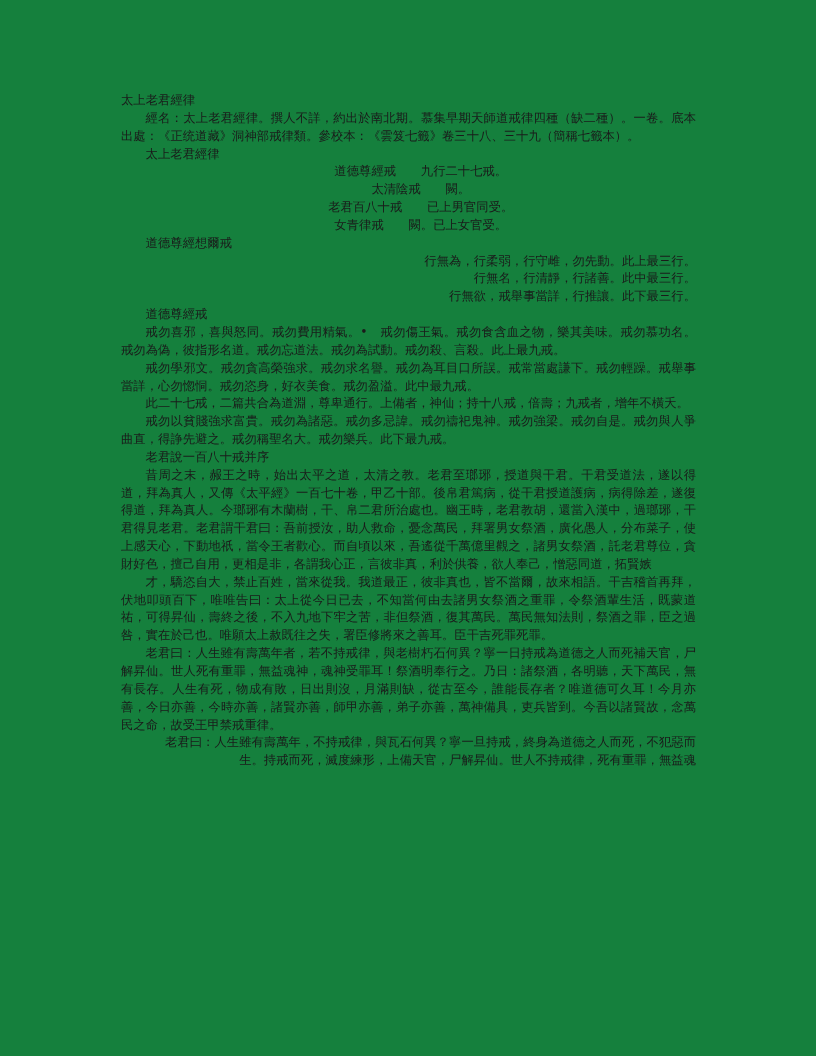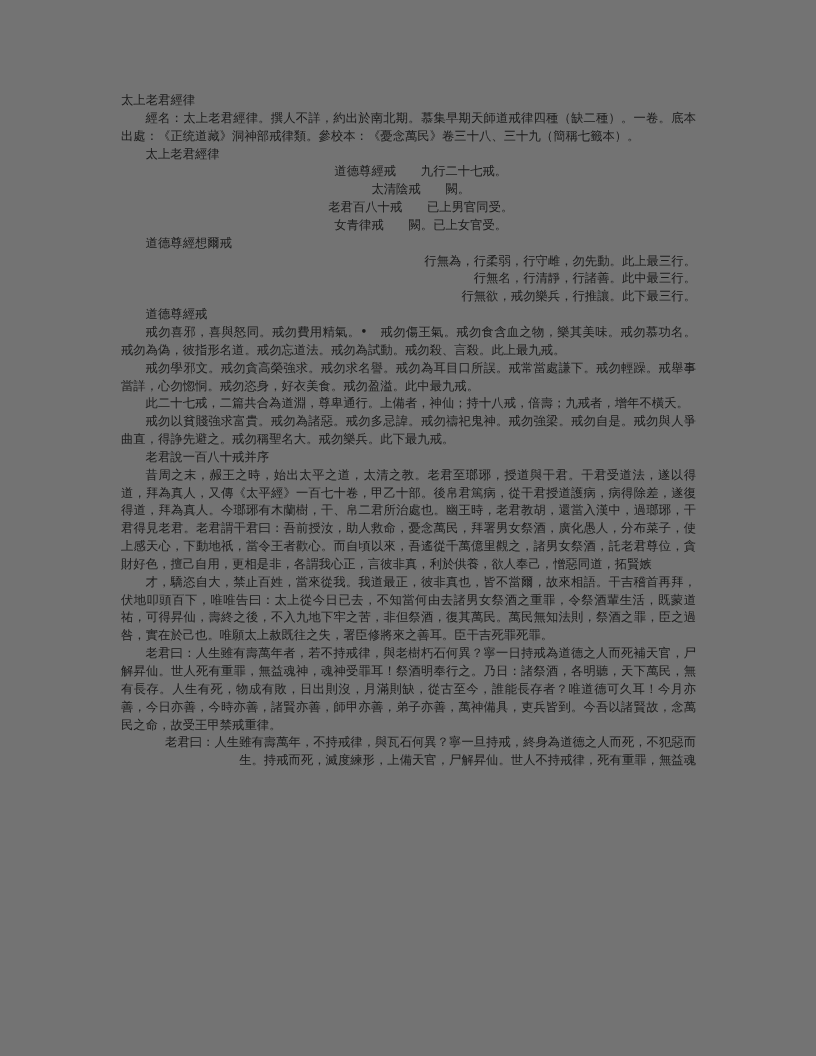--- a/index.html
+++ b/index.html
@@ -12,21 +12,21 @@
     width: 816px;
     height: 1056px;
     overflow: hidden;
     font-family: "DejaVu Serif", "Liberation Serif", serif;
     color: #1a1a1a;
   }
   .page {
     position: relative;
     width: 816px;
     height: 1056px;
-    background: #737373;
+    background: #15803d;
     box-sizing: border-box;
   }
   .text-block {
     position: absolute;
     left: 121px;
     top: 92px;
     width: 575px;
   }
   .doc-title,
   .para,
@@ -62,34 +62,34 @@
   }
 </style>
 </head>
 <body>
 
 <div class="page">
   <div class="text-block">
 
     <p class="doc-title">太上老君經律</p>
 
-    <p class="para">經名：太上老君經律。撰人不詳，約出於南北期。慕集早期天師道戒律四種（缺二種）。一卷。底本出處：《正统道藏》洞神部戒律類。參校本：《憂念萬民》卷三十八、三十九（簡稱七籤本）。</p>
+    <p class="para">經名：太上老君經律。撰人不詳，約出於南北期。慕集早期天師道戒律四種（缺二種）。一卷。底本出處：《正统道藏》洞神部戒律類。參校本：《雲笈七籤》卷三十八、三十九（簡稱七籤本）。</p>
 
     <p class="sub-head">太上老君經律</p>
 
     <p class="list-line">道德尊經戒　　九行二十七戒。</p>
     <p class="list-line">太清陰戒　　闕。</p>
     <p class="list-line">老君百八十戒　　已上男官同受。</p>
     <p class="list-line">女青律戒　　闕。已上女官受。</p>
 
     <p class="sub-head">道德尊經想爾戒</p>
 
     <p class="para nojust">行無為，行柔弱，行守雌，勿先動。此上最三行。</p>
     <p class="para nojust">行無名，行清靜，行諸善。此中最三行。</p>
-    <p class="para nojust">行無欲，戒勿樂兵，行推讓。此下最三行。</p>
+    <p class="para nojust">行無欲，戒舉事當詳，行推讓。此下最三行。</p>
 
 
     <p class="sub-head">道德尊經戒</p>
 
     <p class="para">戒勿喜邪，喜與怒同。戒勿費用精氣。•　戒勿傷王氣。戒勿食含血之物，樂其美味。戒勿慕功名。戒勿為偽，彼指形名道。戒勿忘道法。戒勿為試動。戒勿殺、言殺。此上最九戒。</p>
     <p class="para">戒勿學邪文。戒勿貪高榮強求。戒勿求名譽。戒勿為耳目口所誤。戒常當處謙下。戒勿輕躁。戒舉事當詳，心勿惚恫。戒勿恣身，好衣美食。戒勿盈溢。此中最九戒。</p>
     <p class="para">此二十七戒，二篇共合為道淵，尊卑通行。上備者，神仙；持十八戒，倍壽；九戒者，增年不橫夭。</p>
 
     <p class="para">戒勿以貧賤強求富貴。戒勿為諸惡。戒勿多忌諱。戒勿禱祀鬼神。戒勿強梁。戒勿自是。戒勿與人爭曲直，得諍先避之。戒勿稱聖名大。戒勿樂兵。此下最九戒。</p>
 

